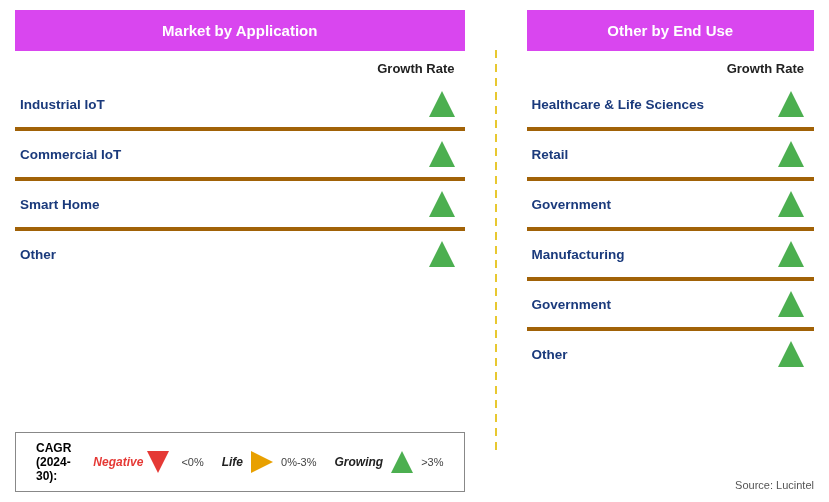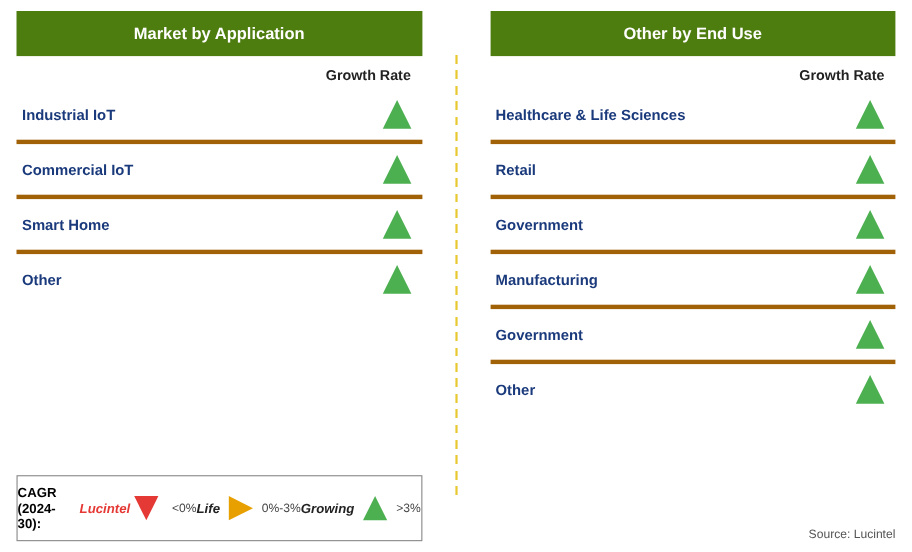--- a/index.html
+++ b/index.html
@@ -43,21 +43,21 @@
         transparent 14px
       );
     }
     .right-panel {
       flex: 1;
       display: flex;
       flex-direction: column;
       padding-left: 20px;
     }
     .panel-header {
-      background: #4d7c0f;
+      background: #d946ef;
       color: #ffffff;
       text-align: center;
       font-size: 15px;
       font-weight: bold;
       padding: 12px 20px;
       margin-bottom: 10px;
     }
     .growth-rate-label {
       text-align: right;
       font-size: 13px;
@@ -86,22 +86,23 @@
       height: 0;
       border-left: 14px solid transparent;
       border-right: 14px solid transparent;
       border-top: 28px solid #e53935;
       margin-right: 8px;
     }
     .legend-box {
       display: flex;
       align-items: center;
       border: 1px solid #888;
-      padding: 8px 0;
+      padding: 8px 20px;
       margin-top: 12px;
+      gap: 18px;
       width: fit-content;
       font-size: 12px;
     }
     .legend-title {
       font-weight: bold;
       font-size: 12px;
       margin-right: 4px;
     }
     .legend-item {
       display: flex;
@@ -155,21 +156,21 @@
     </div>
       </div>
 
     <div style="margin-top:auto;">
       <div class="legend-box">
         <div>
           <span class="legend-title">CAGR</span><br>
           <span class="legend-title">(2024-30):</span>
         </div>
         <div class="legend-item">
-          <span class="legend-neg">Lucintel</span>
+          <span class="legend-neg">Negative</span>
           <div class="arrow-down" style="width:0;height:0;border-left:11px solid transparent;border-right:11px solid transparent;border-top:22px solid #e53935;"></div>
           <span class="legend-value">&lt;0%</span>
         </div>
         <div class="legend-item">
           <span class="legend-flat-label">Life</span>
           <div style="width:0;height:0;border-top:11px solid transparent;border-bottom:11px solid transparent;border-left:22px solid #e8a000;margin:0 4px;"></div>
           <span class="legend-value">0%-3%</span>
         </div>
         <div class="legend-item">
           <span class="legend-growing-label">Growing</span>

